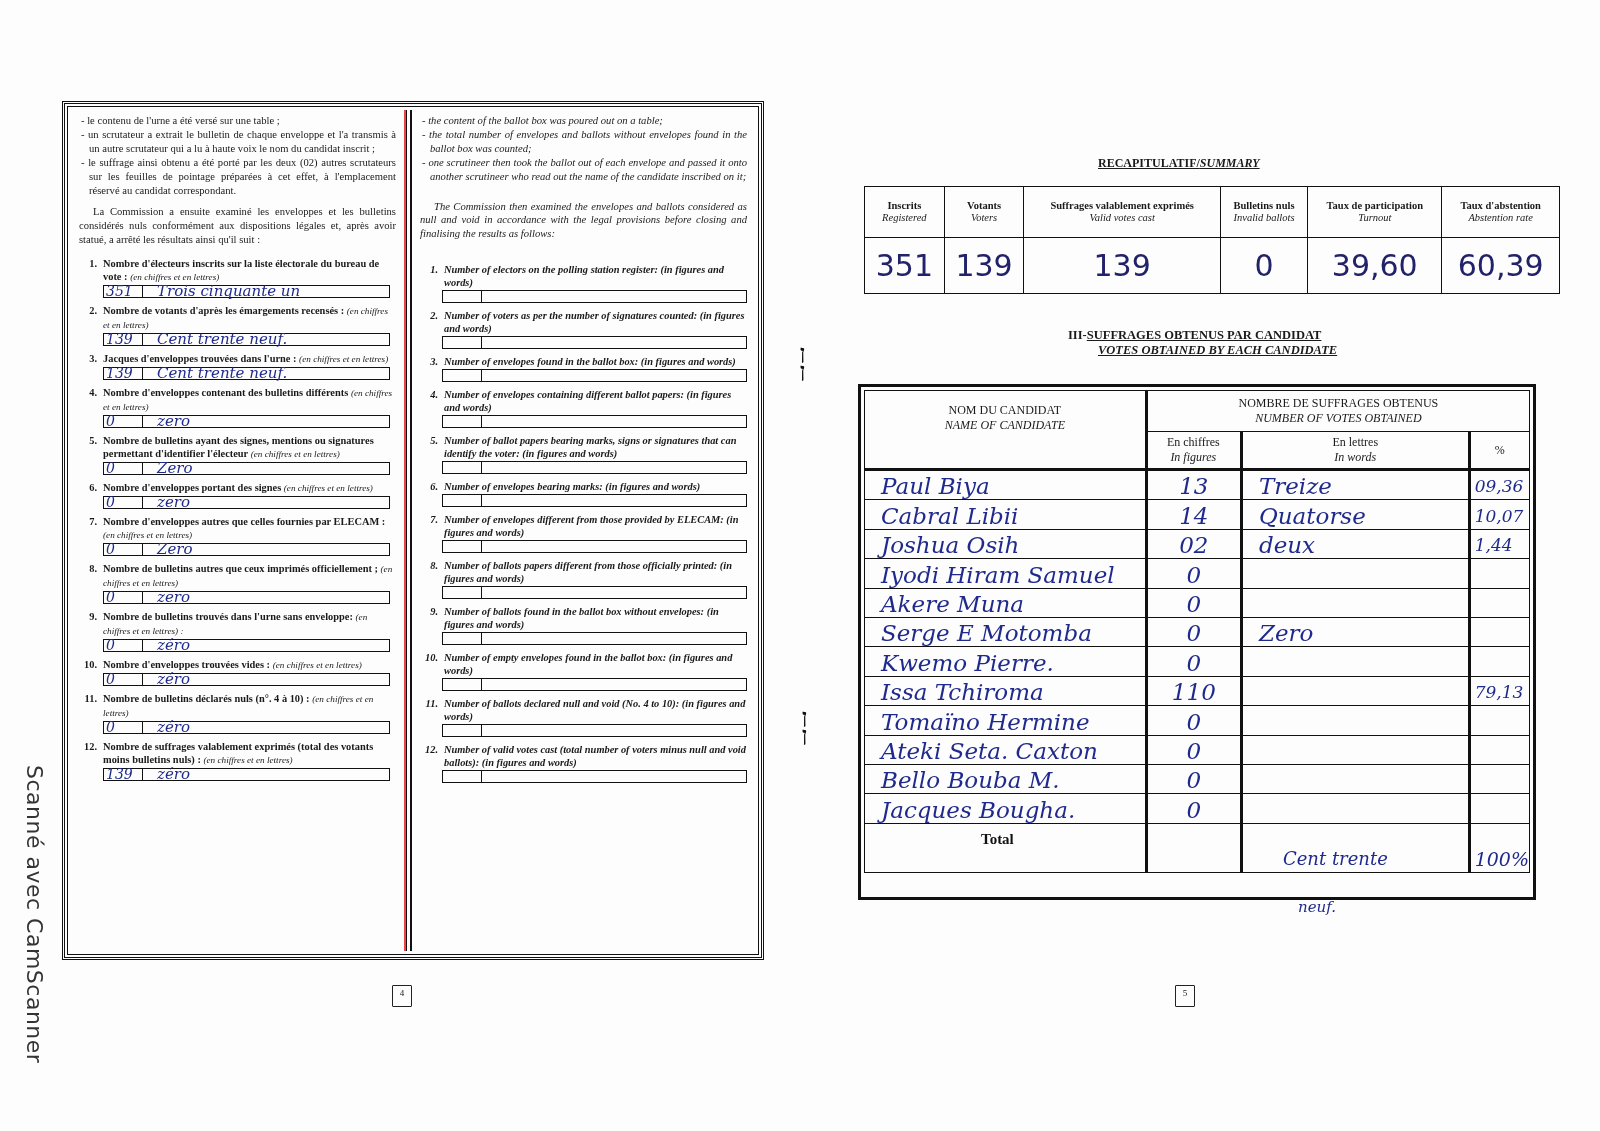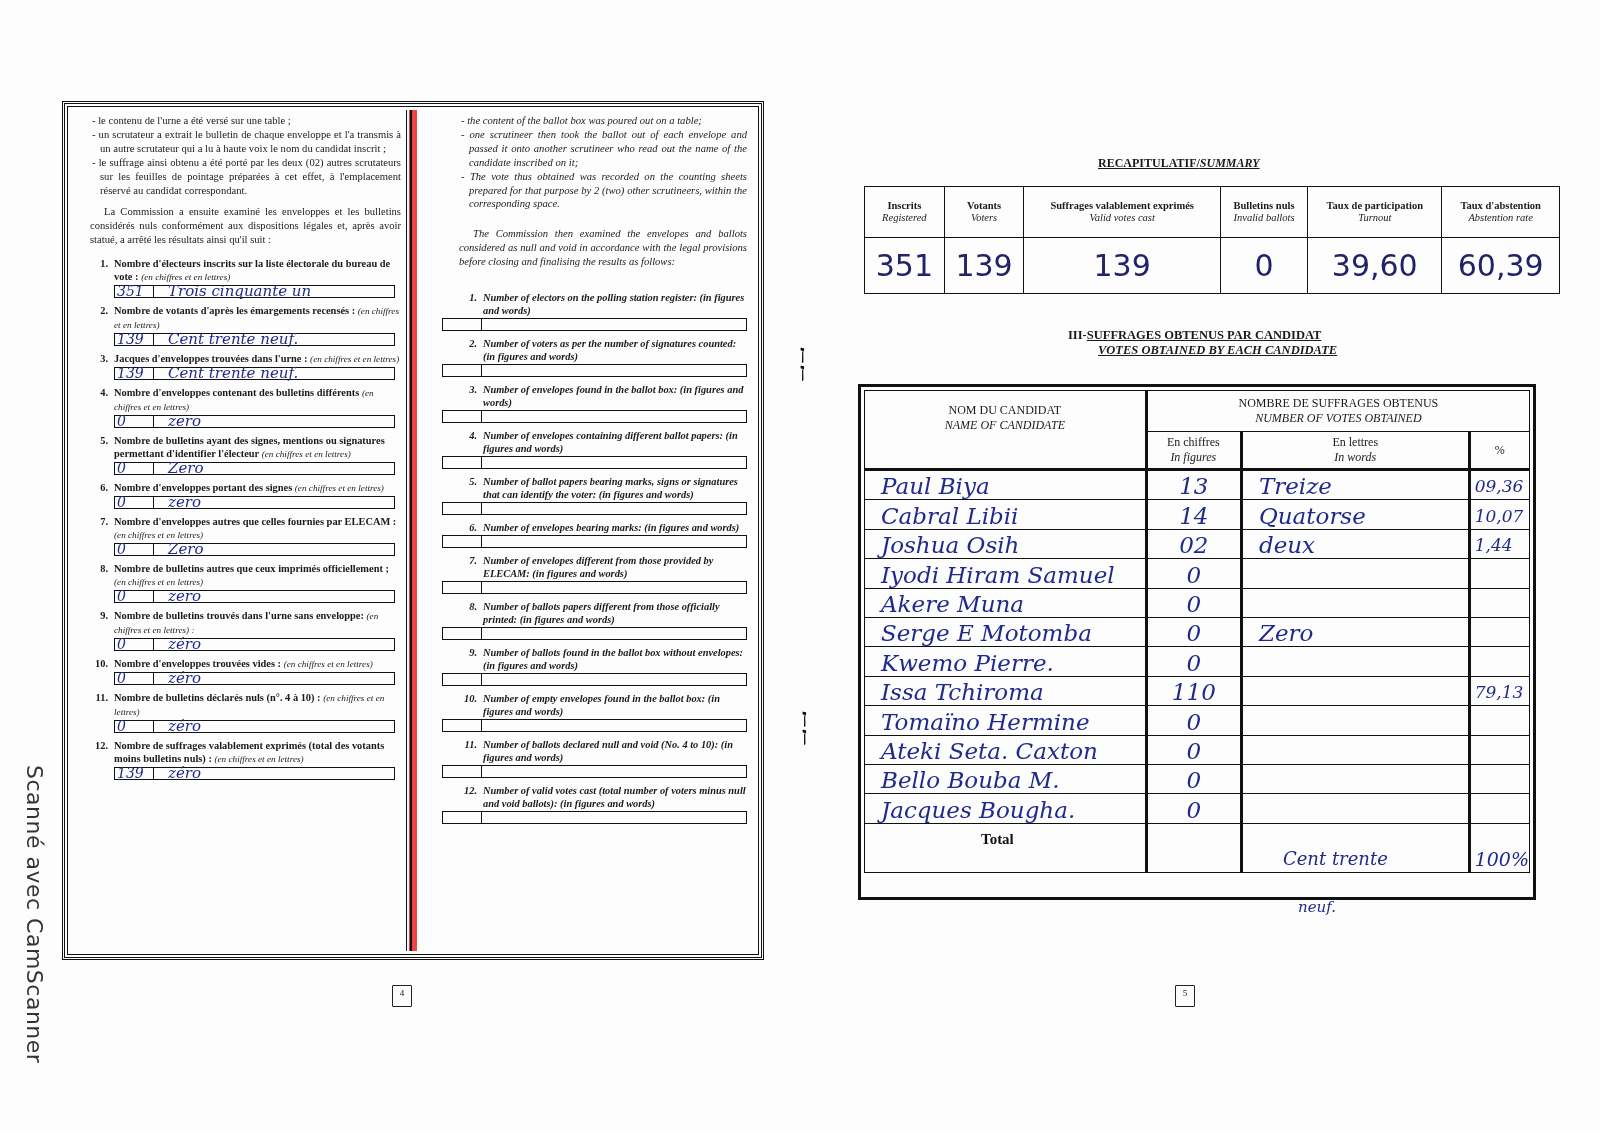--- a/index.html
+++ b/index.html
@@ -5,27 +5,27 @@
   html, body { margin:0; padding:0; }
   body { width:1600px; height:1131px; background:#fdfdfd; position:relative; overflow:hidden;
          font-family:"Liberation Serif", serif; color:#1a1a1a; }
   .hand { font-family:"DejaVu Serif", serif; font-style:italic; color:#1f2a8c; }
   .hand-blk { font-family:"DejaVu Sans", sans-serif; color:#22226a; }
 
   
   .form-frame { position:absolute; left:62px; top:101px; width:702px; height:859px;
                 border:3px double #111; box-sizing:border-box; outline:1px solid #111; outline-offset:-6px; }
   .col { position:absolute; top:6px; bottom:6px; box-sizing:border-box; padding:4px 8px; }
-  .col-fr { left:17px; width:335px; border-right:8px solid #ef4444; }
+  .col-fr { left:6px; width:335px; border-right:2px solid #ef4444; }
   .col-en { left:345px; width:345px; border-left:2px solid #111; }
   .col-en::before { content:""; position:absolute; left:-6px; top:0; bottom:0; border-left:1px solid #111; }
 
   .bullets { list-style:none; margin:0; padding:0; font-size:10.6px; line-height:13.9px; }
   .bullets li { padding-left:10px; text-indent:-8px; text-align:justify; }
-  .col-en .bullets, .col-en .para, .col-en .item-label { font-style:italic;margin-left:39px; }
+  .col-en .bullets, .col-en .para, .col-en .item-label { font-style:italic; }
   .para { font-size:10.6px; line-height:13.9px; text-indent:14px; text-align:justify; margin-top:8px; }
 
   .items { margin-top:10px; }
   .item { position:relative; margin-bottom:0; }
   .item-label { font-size:10.4px; line-height:13px; padding-left:24px; position:relative; font-weight:bold; }
   .col-en .item-label { font-weight:bold; }
   .item-num { position:absolute; left:0; width:22px; text-align:right; padding-right:4px; box-sizing:border-box; }
   .item-label .note { font-style:italic; font-weight:normal; font-size:9.2px; }
   .field { position:relative; height:13px; border:1.5px solid #111; margin:1px 0 6px 22px; box-sizing:border-box; display:flex; }
   .col-fr .field { margin-left:24px; margin-right:6px; }
@@ -163,22 +163,22 @@
           <div class="field">
             <div class="fig hand">139</div>
             <div class="wrd hand">zéro</div>
           </div>
         </div>
       </div>
   </div>
   <div class="col col-en">
     <ul class="bullets">
       <li>- the content of the ballot box was poured out on a table;</li>
+      <li>- the total number of envelopes and ballots without envelopes found in the ballot box was counted;</li>
       <li>- one scrutineer then took the ballot out of each envelope and passed it onto another scrutineer who read out the name of the candidate inscribed on it;</li>
-      <li>- The vote thus obtained was recorded on the counting sheets prepared for that purpose by 2 (two) other scrutineers, within the corresponding space.</li>
     </ul>
     <div class="para" style="margin-top:16px">The Commission then examined the envelopes and ballots considered as null and void in accordance with the legal provisions before closing and finalising the results as follows:</div>
     <div class="items" id="en-items" style="margin-top:22px">
         <div class="item">
           <div class="item-label"><span class="item-num">1.</span><span>Number of electors on the polling station register: (in figures and words)</span></div>
           <div class="field">
             <div class="fig hand"></div>
             <div class="wrd hand"></div>
           </div>
         </div>

